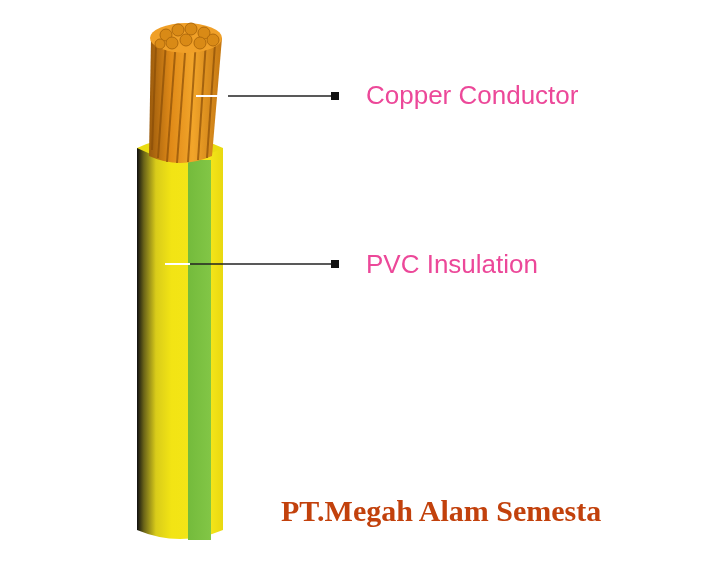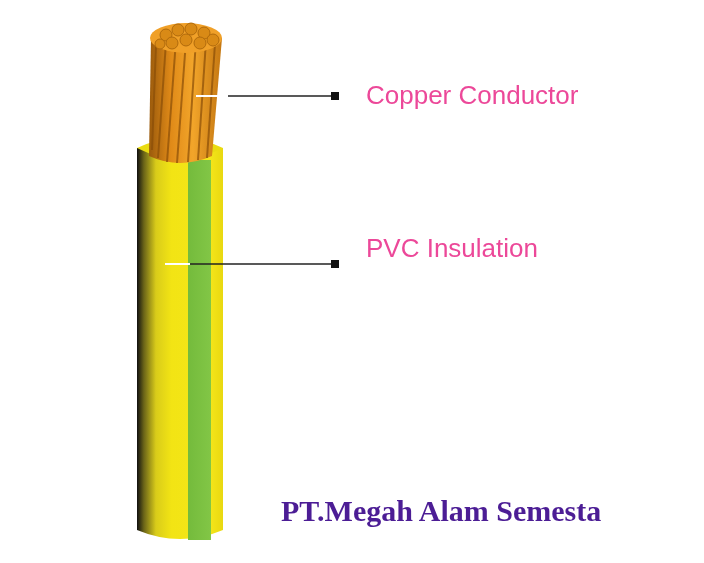--- a/index.html
+++ b/index.html
@@ -1,19 +1,19 @@
 <!DOCTYPE html>
 <html><head>
 <meta charset="utf-8">
 <style>
   html, body { margin:0; padding:0; }
   body { width:704px; height:563px; background:#ffffff; position:relative; overflow:hidden; font-family:"Liberation Sans", sans-serif; }
   .cable { position:absolute; left:0; top:0; }
   .label { position:absolute; font-family:"Liberation Sans", sans-serif; font-size:26px; color:#ec4899; white-space:nowrap; }
-  .company { position:absolute; left:281px; top:494px; font-family:"Liberation Serif", serif; font-weight:bold; font-size:30px; color:#4c1d95; white-space:nowrap; }
+  .company { position:absolute; left:281px; top:494px; font-family:"Liberation Serif", serif; font-weight:bold; font-size:30px; color:#c2410c; white-space:nowrap; }
 </style>
 </head>
 <body>
 
 <svg class="cable" width="704" height="563" viewBox="0 0 704 563">
   <defs>
     <linearGradient id="jacket" x1="0" y1="0" x2="1" y2="0">
       <stop offset="0" stop-color="#101010"></stop>
       <stop offset="0.08" stop-color="#6b6418"></stop>
       <stop offset="0.22" stop-color="#d9cc1a"></stop>
@@ -70,14 +70,14 @@
     <rect x="331" y="92" width="8" height="8" fill="#111"></rect>
   </g>
   <g>
     <line x1="165" y1="264" x2="190" y2="264" stroke="#ffffff" stroke-width="2"></line>
     <line x1="190" y1="264" x2="334" y2="264" stroke="#222" stroke-width="1.5"></line>
     <rect x="331" y="260" width="8" height="8" fill="#111"></rect>
   </g>
 </svg>
 
 <div class="label" style="left:366px; top:80px;">Copper Conductor</div>
-<div class="label" style="left:366px; top:233px;">PVC Insulation</div>
+<div class="label" style="left:366px; top:249px;">PVC Insulation</div>
 <div class="company">PT.Megah Alam Semesta</div>
 
 </body></html>

